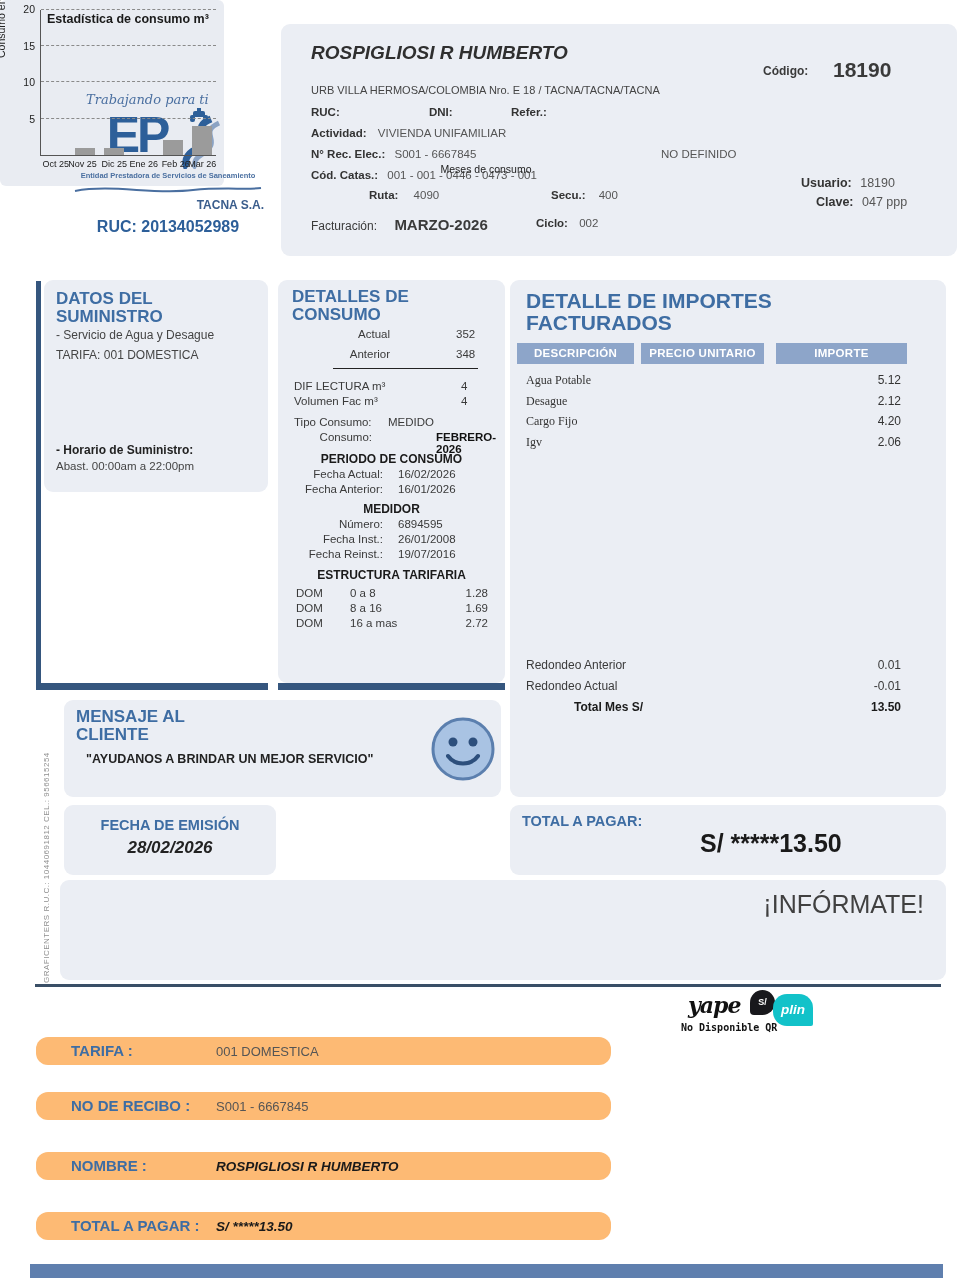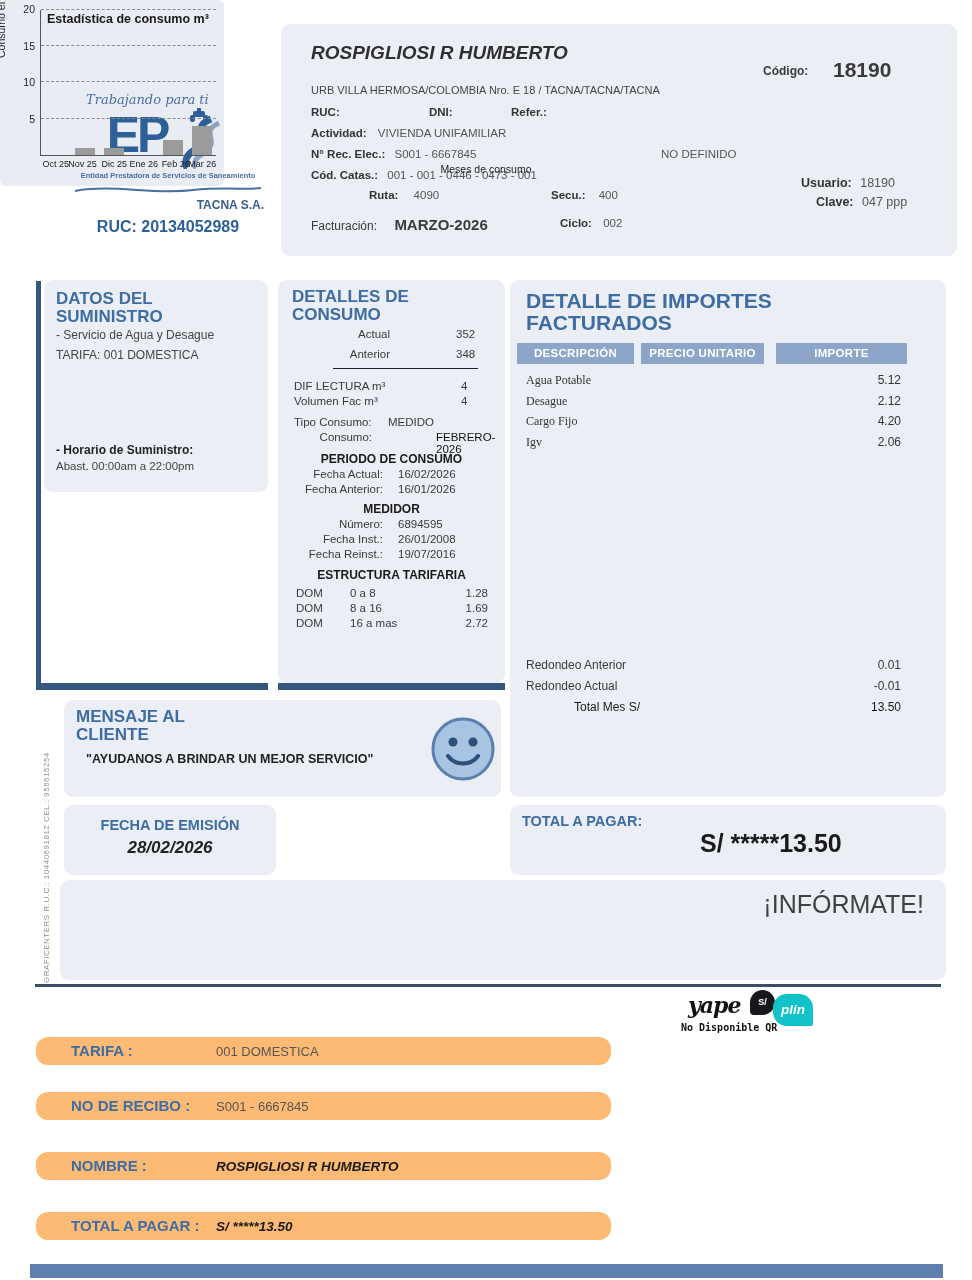--- a/index.html
+++ b/index.html
@@ -3,21 +3,21 @@
 <meta charset="utf-8">
 <style>
   * { margin:0; padding:0; box-sizing:border-box; }
   html,body { background:#fff; }
   .page {
     position:relative; width:972px; height:1280px; margin:0 auto;
     background:#ffffff; font-family:"Liberation Sans", sans-serif; color:#3a3a3a;
     overflow:hidden;
   }
   .panel { position:absolute; background:#ebeef4; border-radius:9px; }
-  .bold { font-weight:normal;padding-left:48px; }
+  .bold { font-weight:bold;padding-left:48px; }
 
   
   .logo-block { position:absolute; left:58px; top:92px; width:220px; height:135px; text-align:center; }
   .logo-tagline { font-family:"DejaVu Serif", serif; font-style:italic; font-size:13px; color:#4a6fa0; text-align:left; padding-left:28px; }
   .brand-row { display:flex; align-items:flex-start; justify-content:center; height:62px; }
   .brand-ep { font-size:50px; font-weight:bold; color:#2d5f99; letter-spacing:-3px; line-height:56px; }
   .logo-sub { font-size:7.5px; font-weight:bold; color:#4a6fa0; margin-top:2px; }
   .logo-company { font-size:12px; font-weight:bold; color:#3a5d8c; text-align:right; padding-right:14px; }
   .logo-ruc { font-size:16px; font-weight:bold; color:#2d5f99; margin-top:6px; }
 
@@ -33,21 +33,21 @@
   .hp-actividad { position:absolute; left:30px; top:103px; font-size:11.5px; }
   .hp-recelec { position:absolute; left:30px; top:124px; font-size:11.5px; }
   .hp-nodef { position:absolute; left:380px; top:124px; font-size:11.5px; color:#555; }
   .hp-catas { position:absolute; left:30px; top:145px; font-size:11.5px; }
   .hp-ruta { position:absolute; left:88px; top:165px; font-size:11.5px; }
   .hp-secu { position:absolute; left:270px; top:165px; font-size:11.5px; }
   .hp-usuario { position:absolute; left:520px; top:152px; font-size:12.5px; }
   .hp-clave { position:absolute; left:535px; top:171px; font-size:12.5px; }
   .hp-fact { position:absolute; left:30px; top:192px; font-size:12px; }
   .hp-fact b { font-size:15px; }
-  .hp-ciclo { position:absolute; left:255px; top:193px; font-size:11.5px;margin-left:24px; }
+  .hp-ciclo { position:absolute; left:255px; top:193px; font-size:11.5px; }
 
   
   .left-accent-v { position:absolute; left:36px; top:281px; width:5px; height:409px; background:#35567e; }
   .suministro-panel { left:44px; top:280px; width:224px; height:212px; }
   .section-title { font-size:17px; font-weight:bold; color:#3e6da3; line-height:1.05; }
   .sp-title { position:absolute; left:12px; top:10px; width:160px; }
   .sp-line1 { position:absolute; left:12px; top:48px; font-size:12px; color:#444; }
   .sp-line2 { position:absolute; left:12px; top:68px; font-size:12px; color:#444; }
   .sp-horario { position:absolute; left:12px; top:163px; font-size:12px; font-weight:bold; color:#222; }
   .sp-abast { position:absolute; left:12px; top:180px; font-size:11.5px; color:#444; }

